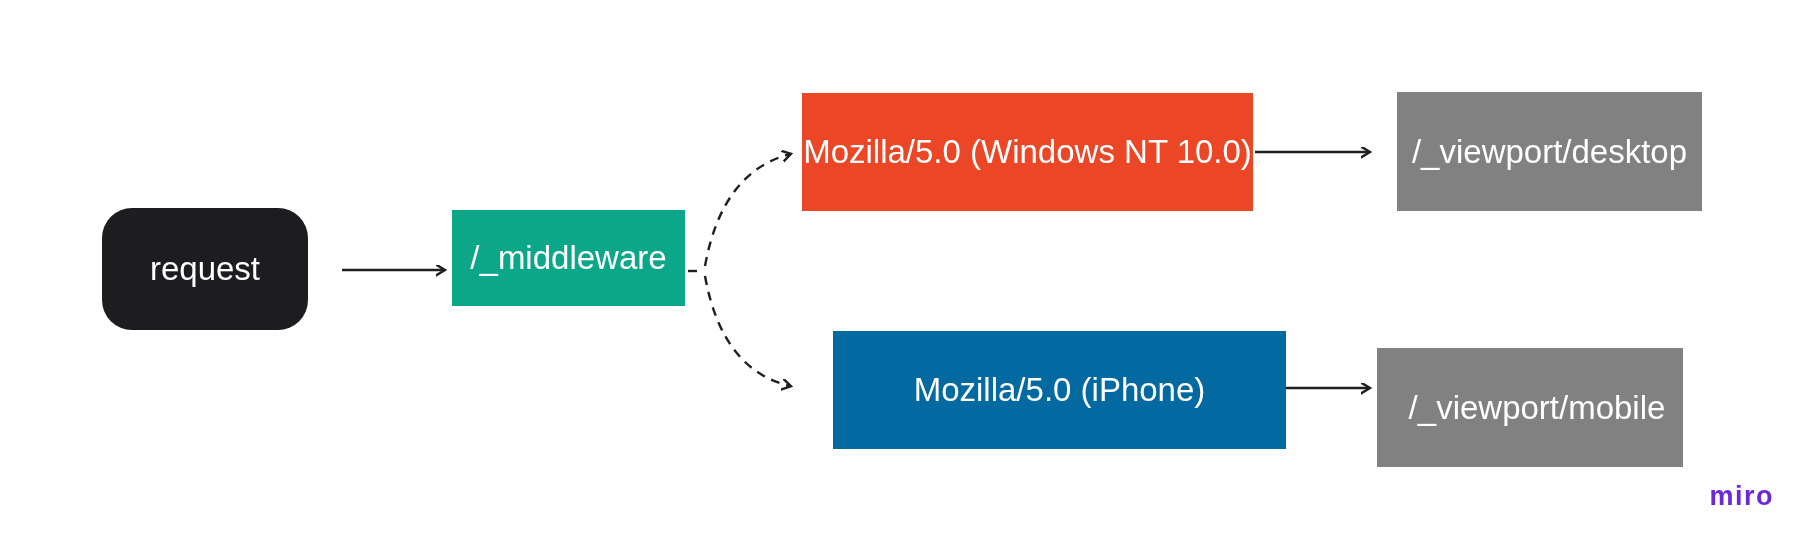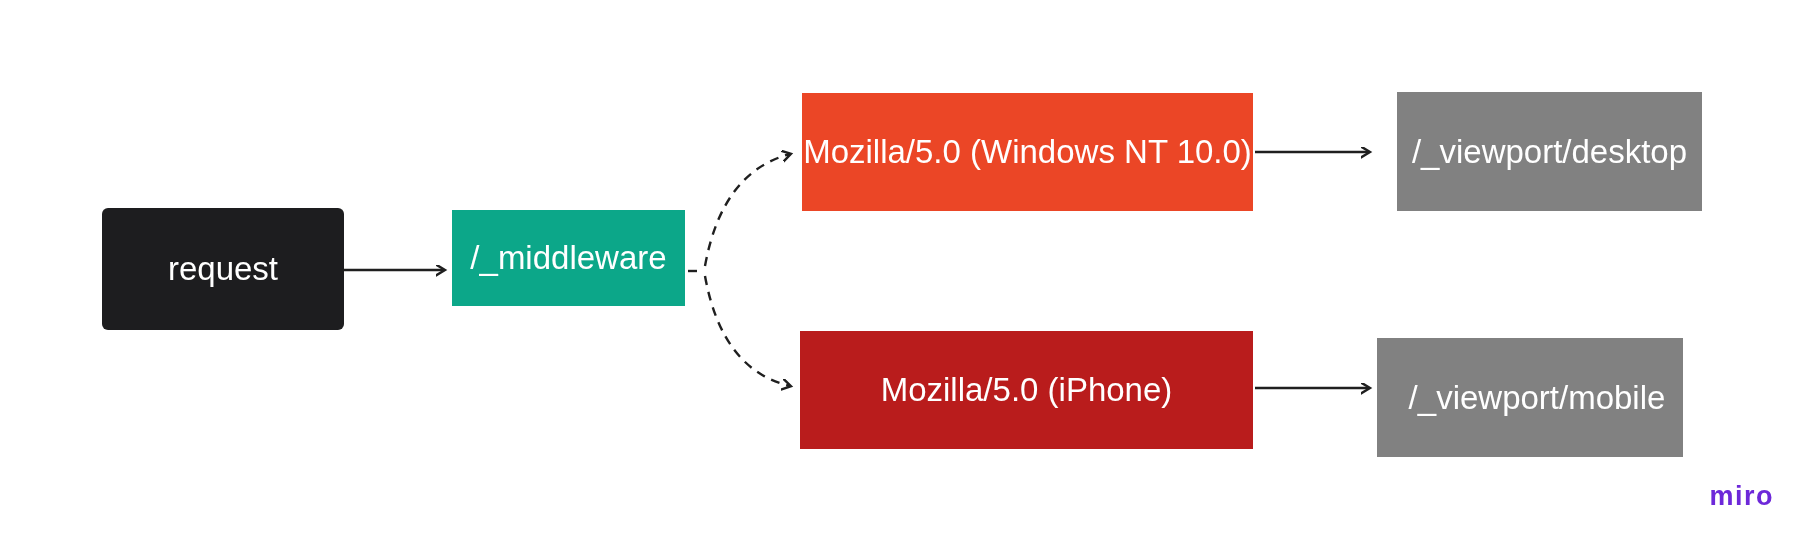--- a/index.html
+++ b/index.html
@@ -28,37 +28,37 @@
     align-items: center;
     justify-content: center;
     box-sizing: border-box;
     color: #ffffff;
     font-size: 33px;
     line-height: 1.2;
     white-space: nowrap;
     cursor: default;
   }
   .node-request {
-    left: 102px; top: 208px; width: 242px; height: 122px;
-    border-radius: 6px;
+    left: 102px; top: 208px; width: 206px; height: 122px;
+    border-radius: 30px;
   }
   .node-middleware {
     left: 452px; top: 210px; width: 233px; height: 96px;
   }
   .node-ua-windows {
     left: 802px; top: 93px; width: 451px; height: 118px;
   }
   .node-ua-iphone {
     left: 800px; top: 331px; width: 453px; height: 118px;
   }
   .node-viewport-desktop {
     left: 1377px; top: 92px; width: 305px; height: 119px;
   }
   .node-viewport-mobile {
-    left: 1377px; top: 338px; width: 306px; height: 119px; padding-left: 14px;
+    left: 1377px; top: 348px; width: 306px; height: 119px; padding-left: 14px;
   }
   .edge {
     fill: none;
     stroke: #1f1f1f;
     stroke-width: 2.4;
   }
   .edge.dashed {
     stroke-dasharray: 9 7;
   }
   .watermark {
@@ -102,21 +102,21 @@
   </div>
 
   <div class="node node-middleware" style="background-color: rgb(12, 167, 137);">
     <span>/_middleware</span>
   </div>
 
   <div class="node node-ua-windows" style="background-color: rgb(235, 70, 38);">
     <span>Mozilla/5.0 (Windows NT 10.0)</span>
   </div>
 
-  <div class="node node-ua-iphone" style="background-color: #b91c1c;">
+  <div class="node node-ua-iphone" style="background-color: #0369a1; margin-left: 33px;">
     <span>Mozilla/5.0 (iPhone)</span>
   </div>
 
   <div class="node node-viewport-desktop" style="background-color: rgb(129, 129, 129); margin-left: 20px;">
     <span>/_viewport/desktop</span>
   </div>
 
   <div class="node node-viewport-mobile" style="background-color: rgb(129, 129, 129);">
     <span>/_viewport/mobile</span>
   </div>

